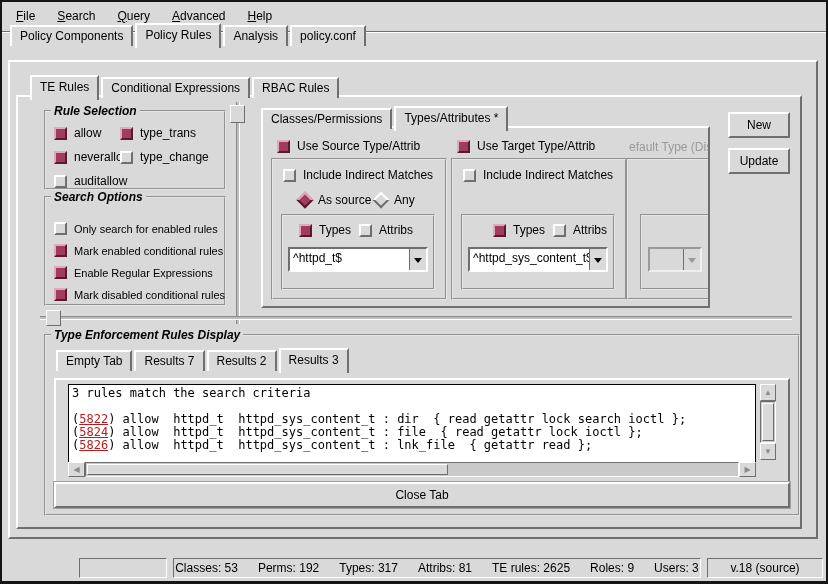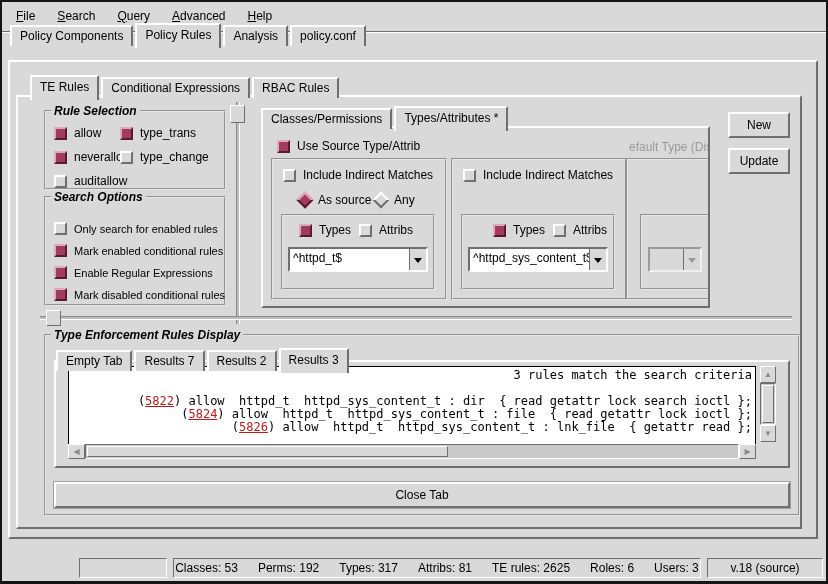--- a/index.html
+++ b/index.html
@@ -200,20 +200,24 @@
               <span class="cb"></span>
               <span>Attribs</span>
             </div>
             <div class="combo" style="left:5px;top:31px;width:136px;">
               <span class="combo-text">^httpd_t$</span>
               <span class="combo-btn"></span>
             </div>
           </div>
         </div>
 
+        <div class="cbrow" style="position:absolute;left:194px;top:11px;">
+          <span class="cb checked"></span>
+          <span>Use Target Type/Attrib</span>
+        </div>
         <div class="groovebox" style="position:absolute;left:188px;top:30px;width:172px;height:138px;">
           <div class="cbrow" style="position:absolute;left:10px;top:8px;">
             <span class="cb"></span>
             <span>Include Indirect Matches</span>
           </div>
           <div class="groovebox" style="position:absolute;left:8px;top:54px;width:150px;height:72px;">
             <div class="cbrow" style="position:absolute;left:30px;top:7px;">
               <span class="cb checked"></span>
               <span>Types</span>
             </div>
@@ -248,21 +252,21 @@
       <fieldset style="left:26px;top:231px;width:752px;height:184px;">
         <legend>Type Enforcement Rules Display</legend>
 
         <div class="tabbar" style="position:absolute;left:10px;top:5px;">
           <div class="tab inactive">Empty Tab</div>
           <div class="tab inactive">Results 7</div>
           <div class="tab inactive">Results 2</div>
           <div class="tab active">Results 3</div>
         </div>
 
-        <div class="raised" style="position:absolute;left:8px;top:18px;right:8px;height:104px;text-align:right;">
+        <div class="raised" style="position:absolute;left:8px;top:36px;right:8px;height:104px;">
 
           <div class="resultbox" style="left:12px;top:4px;right:32px;height:74px;">
             <div class="rline">3 rules match the search criteria</div>
             <div class="rline">&nbsp;</div>
             <div class="rline"><span>(</span><span class="rule-link">5822</span><span>)</span><span> allow  httpd_t  httpd_sys_content_t : dir  { read getattr lock search ioctl };</span></div>
             <div class="rline"><span>(</span><span class="rule-link">5824</span><span>)</span><span> allow  httpd_t  httpd_sys_content_t : file  { read getattr lock ioctl };</span></div>
             <div class="rline"><span>(</span><span class="rule-link">5826</span><span>)</span><span> allow  httpd_t  httpd_sys_content_t : lnk_file  { getattr read };</span></div>
           </div>
 
           <div class="sb vertical" style="right:12px;top:4px;height:76px;">
@@ -290,21 +294,21 @@
 
   <div class="statusbar">
     <div style="width:68px;"></div>
     <div class="status-panel" style="width:86px;"></div>
     <div class="status-panel stats">
       <span class="stat-item">Classes: 53</span>
       <span class="stat-item">Perms: 192</span>
       <span class="stat-item">Types: 317</span>
       <span class="stat-item">Attribs: 81</span>
       <span class="stat-item">TE rules: 2625</span>
-      <span class="stat-item">Roles: 6</span>
+      <span class="stat-item">Roles: 9</span>
       <span class="stat-item">Users: 3</span>
     </div>
     <div class="status-panel" style="width:114px;">
       <span>v.18 (source)</span>
     </div>
   </div>
 
 </div>
 
 </body></html>

